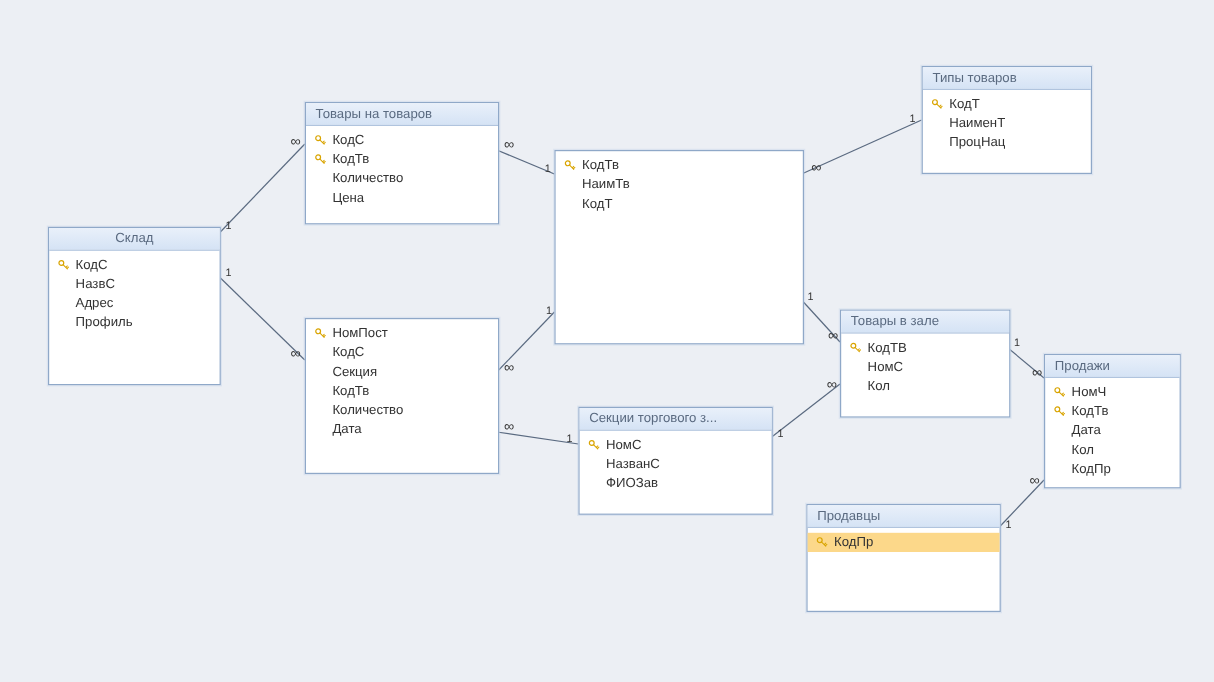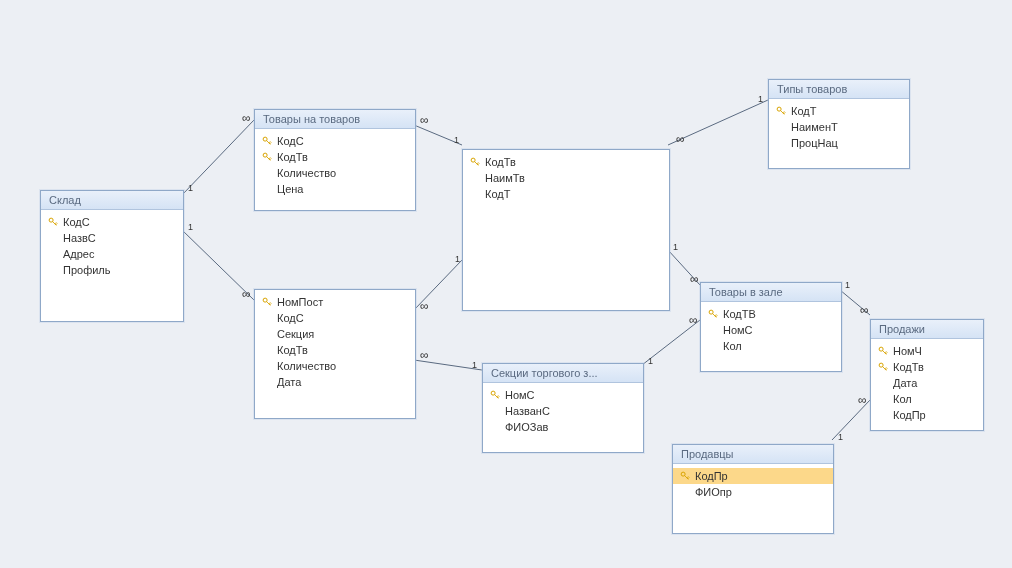--- a/index.html
+++ b/index.html
@@ -23,21 +23,20 @@
     left: 0; top: 0;
     width: 1012px;
     height: 568px;
     pointer-events: none;
   }
   .entity {
     position: absolute;
     background: #fff;
     border: 1px solid #8fa8c8;
     box-shadow: 0 0 0 1px rgba(180,200,230,0.3);
-    margin-top: 24px;
   }
   .entity-header {
     background: linear-gradient(#e9f0fa, #d5e3f5);
     border-bottom: 1px solid #b0c4de;
     padding: 3px 8px;
     color: #5a6a80;
     font-size: 11px;
     cursor: move;
   }
   .fields {
@@ -109,21 +108,21 @@
       <path d="M642,365 L700,320" stroke="#5a6a80" stroke-width="1" fill="none"></path>
       <text x="648" y="364" class="rel-label">1</text>
       <text x="689" y="324" class="infinity">∞</text>
       <path d="M840,290 L870,315" stroke="#5a6a80" stroke-width="1" fill="none"></path>
       <text x="845" y="288" class="rel-label">1</text>
       <text x="860" y="314" class="infinity">∞</text>
       <path d="M832,440 L870,400" stroke="#5a6a80" stroke-width="1" fill="none"></path>
       <text x="838" y="440" class="rel-label">1</text>
       <text x="858" y="404" class="infinity">∞</text>
     </svg>
-<div class="entity" style="left: 40px; top: 166px; width: 142px; min-height: 130px;">
+<div class="entity" style="left: 40px; top: 189px; width: 142px; min-height: 130px; text-align: center;">
       <div class="entity-header"><span>Склад</span></div>
       <div class="fields">
         <div class="field">
           <span class="key-slot">
             <svg class="key-icon" viewBox="0 0 16 16">
               <circle cx="5" cy="5" r="3.2" fill="none" stroke="#d9a400" stroke-width="1.6"></circle>
               <path d="M7.5 7.5 L13 13 M11 11 L13 9 M12.5 12.5 L14.5 10.5" stroke="#d9a400" stroke-width="1.4" fill="none" stroke-linecap="round"></path>
             </svg>
           </span>
           <span class="label-text">КодС</span>
@@ -332,20 +331,16 @@
       <div class="entity-header"><span>Продавцы</span></div>
       <div class="fields">
         <div class="field selected">
           <span class="key-slot">
             <svg class="key-icon" viewBox="0 0 16 16">
               <circle cx="5" cy="5" r="3.2" fill="none" stroke="#d9a400" stroke-width="1.6"></circle>
               <path d="M7.5 7.5 L13 13 M11 11 L13 9 M12.5 12.5 L14.5 10.5" stroke="#d9a400" stroke-width="1.4" fill="none" stroke-linecap="round"></path>
             </svg>
           </span>
           <span class="label-text">КодПр</span>
-        </div>
-        <div class="field">
-          <span class="key-slot"></span>
-          <span class="label-text">ФИОпр</span>
         </div>
       </div>
     </div>
   </div>
 
 </body></html>

